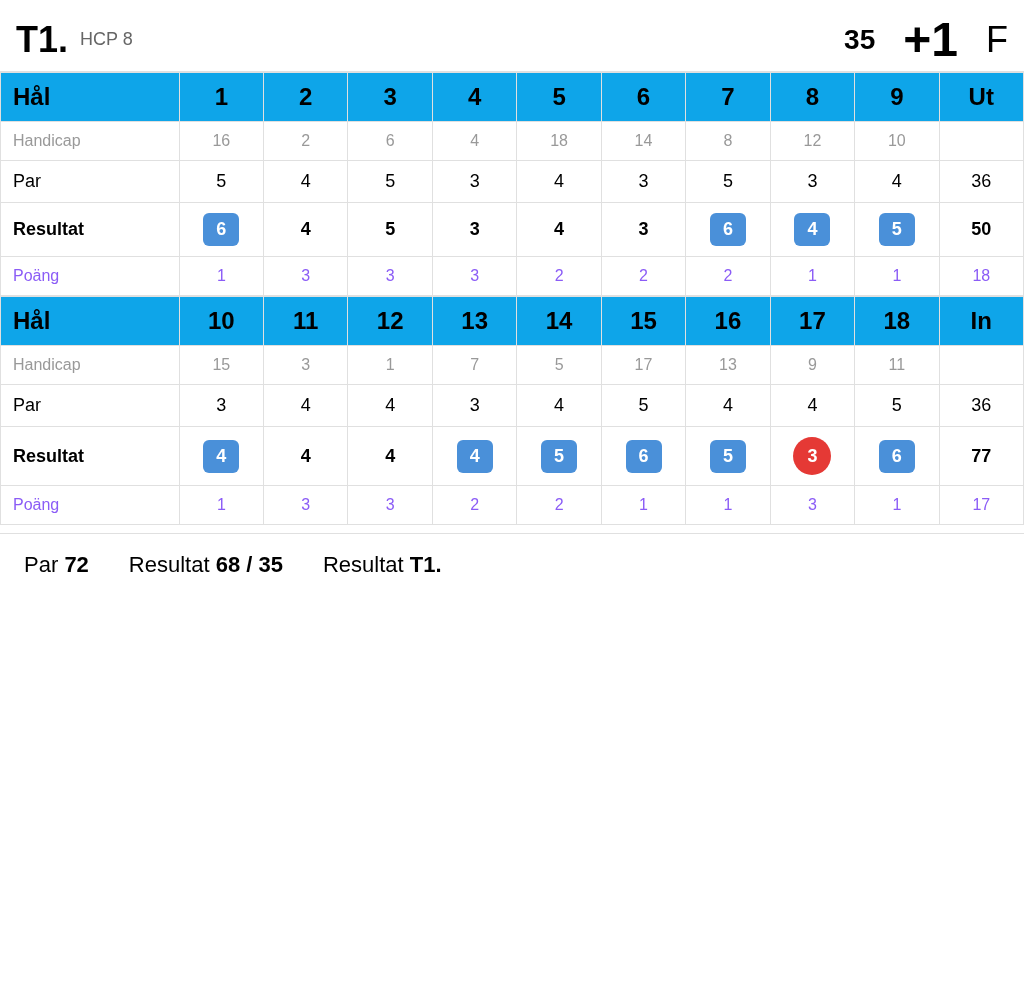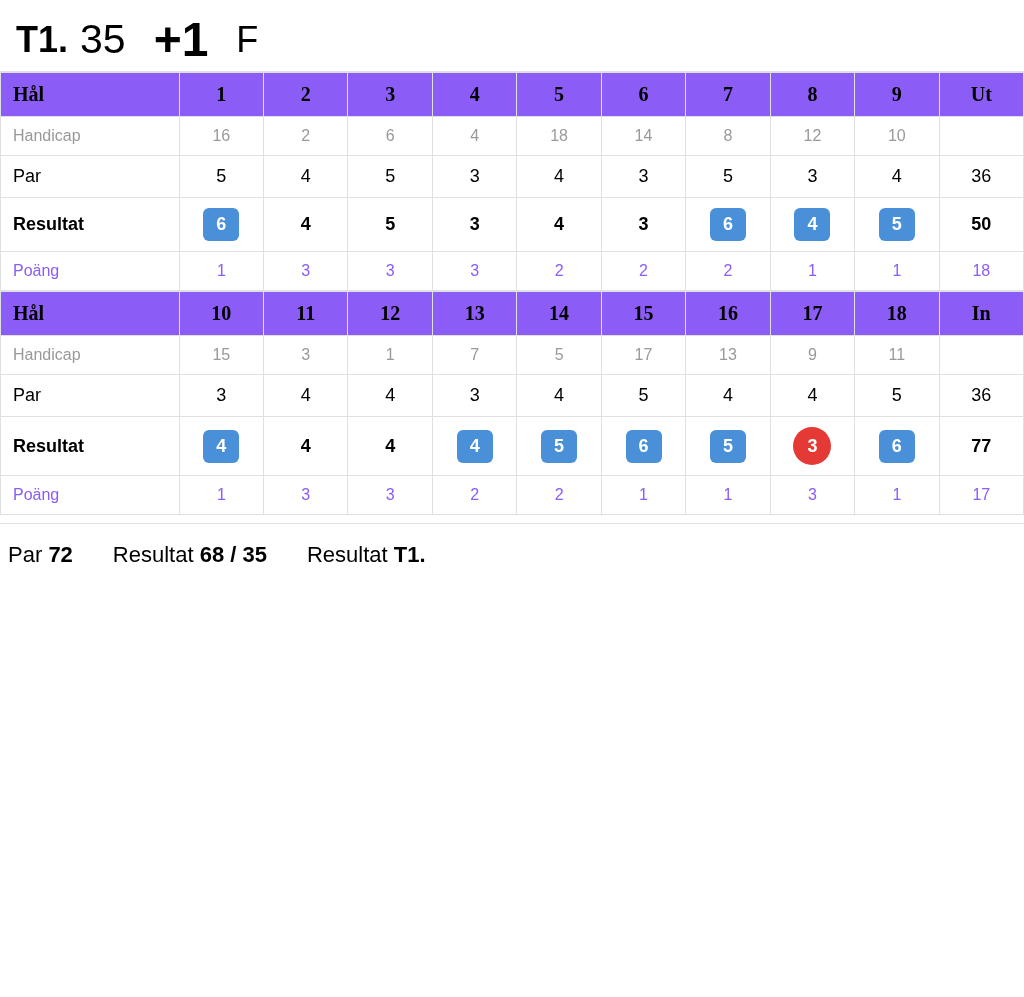--- a/index.html
+++ b/index.html
@@ -20,22 +20,22 @@
     .header-t1 {
       font-size: 36px;
       font-weight: 700;
     }
     .header-hcp {
       font-size: 18px;
       color: #666;
       flex: 1;
     }
     .header-score {
-      font-size: 41px;
-      font-weight: 400;
+      font-size: 28px;
+      font-weight: 700;
       margin-right: 16px;
     }
     .header-plus {
       font-size: 48px;
       font-weight: 900;
       margin-right: 16px;
     }
     .header-f {
       font-size: 36px;
       font-weight: 400;
@@ -54,23 +54,22 @@
     }
 
     .scorecard .label-col {
       text-align: left;
       padding-left: 12px;
       min-width: 110px;
     }
 
     .row-hal td {
       font-weight: 700;
-      font-size: 20px;
-      background: #8b5cf6;
-      font-family: Liberation Serif, serif;
+      font-size: 24px;
+      background: #0ea5e9;
     }
 
     .row-handicap td {
       color: #999;
       font-size: 16px;
       margin-top: 40px;
     }
 
     .row-par td {
       font-size: 18px;
@@ -102,21 +101,21 @@
       border-radius: 50%;
       width: 38px;
       height: 38px;
       line-height: 38px;
       text-align: center;
       font-weight: 700;
       display: inline-block;
     }
 
     .footer {
-      padding: 18px 8px;
+      padding: 18px 24px;
       display: flex;
       gap: 40px;
       font-size: 22px;
       align-items: center;
     }
     .footer-label {
       font-weight: 400;
     }
     .footer-value {
       font-weight: 700;
@@ -126,20 +125,21 @@
       border: none;
       border-top: 1px solid #e0e0e0;
       margin: 0;
     }
   </style>
 </head>
 <body>
 
 <div class="header">
   <span class="header-t1">T1.</span>
+  <span class="header-hcp">HCP 8</span>
   <span class="header-score">35</span>
   <span class="header-plus">+1</span>
   <span class="header-f">F</span>
 </div>
 
 <hr class="divider">
 
 <table class="scorecard">
   <tbody>
 

